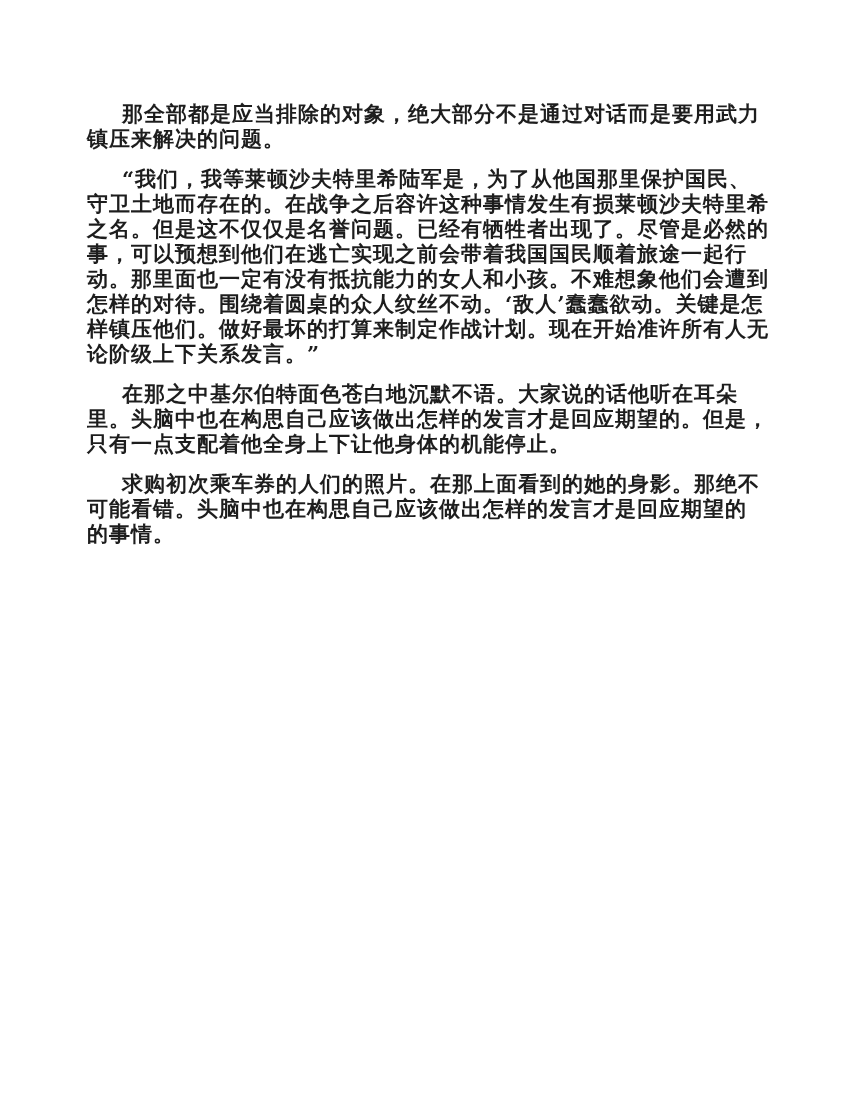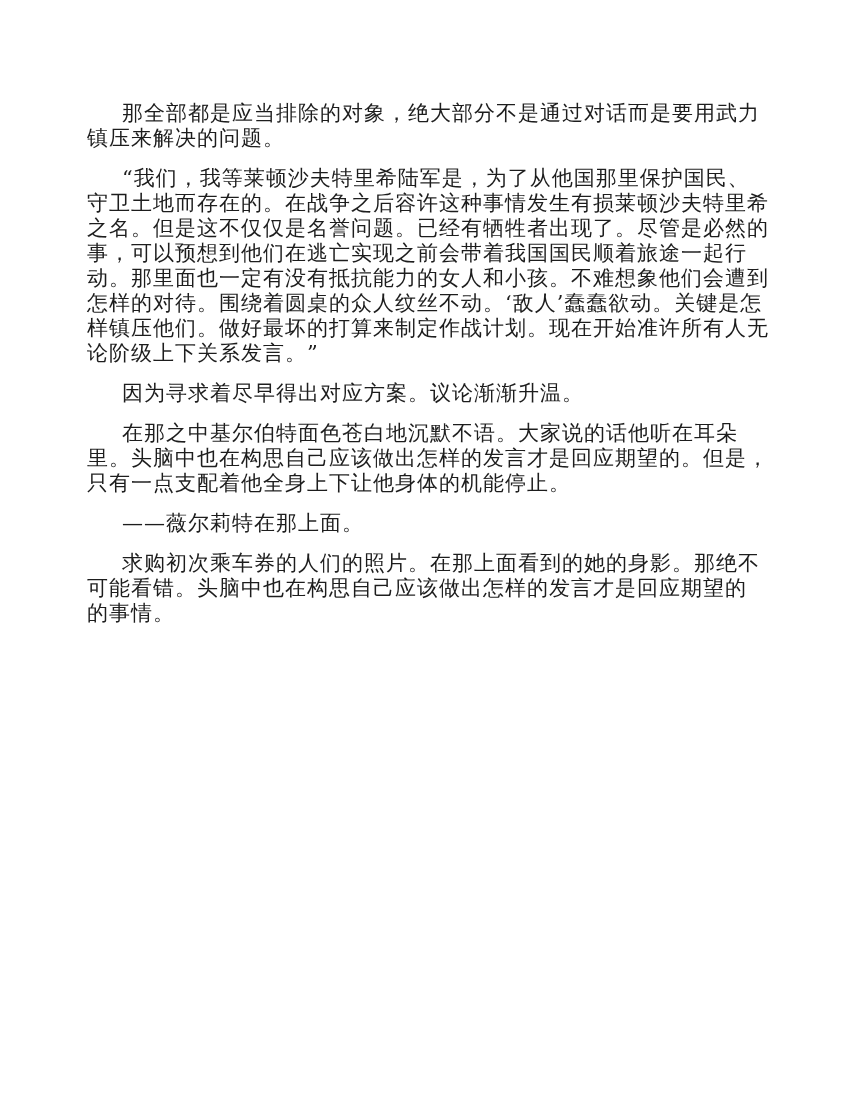--- a/index.html
+++ b/index.html
@@ -14,20 +14,21 @@
     position: relative;
     font-family: "DejaVu Serif", "Liberation Serif", serif;
   }
   .page {
     position: absolute;
     left: 0;
     top: 0;
     width: 850px;
     height: 810px;
     background: #ffffff;
+    font-weight: bold;
   }
   .text-block {
     position: absolute;
     left: 87px;
     top: 101px;
     width: 700px;
     color: #1d1d1d;
     font-size: 21px;
     letter-spacing: 1px;
     line-height: 25px;
@@ -65,33 +66,27 @@
       <span class="line">守卫土地而存在的。在战争之后容许这种事情发生有损莱顿沙夫特里希</span>
       <span class="line">之名。但是这不仅仅是名誉问题。已经有牺牲者出现了。尽管是必然的</span>
       <span class="line">事，可以预想到他们在逃亡实现之前会带着我国国民顺着旅途一起行</span>
       <span class="line">动。那里面也一定有没有抵抗能力的女人和小孩。不难想象他们会遭到</span>
       <span class="line">怎样的对待。围绕着圆桌的众人纹丝不动。‘敌人’蠢蠢欲动。关键是怎</span>
       <span class="line">样镇压他们。做好最坏的打算来制定作战计划。现在开始准许所有人无</span>
       <span class="line">论阶级上下关系发言。”</span>
     </p>
 
 
-    <p class="para">
-      <span class="line first">因为寻求着尽早得出对应方案。议论渐渐升温。</span>
-    </p>
 
     <p class="para">
       <span class="line first">在那之中基尔伯特面色苍白地沉默不语。大家说的话他听在耳朵</span>
       <span class="line">里。头脑中也在构思自己应该做出怎样的发言才是回应期望的。但是，</span>
       <span class="line">只有一点支配着他全身上下让他身体的机能停止。</span>
     </p>
 
-    <p class="para">
-      <span class="line first">——薇尔莉特在那上面。</span>
-    </p>
 
     <p class="para">
       <span class="line first">求购初次乘车券的人们的照片。在那上面看到的她的身影。那绝不</span>
       <span class="line">可能看错。头脑中也在构思自己应该做出怎样的发言才是回应期望的</span>
       <span class="line">的事情。</span>
     </p>
 
   </div>
 </div>
 

